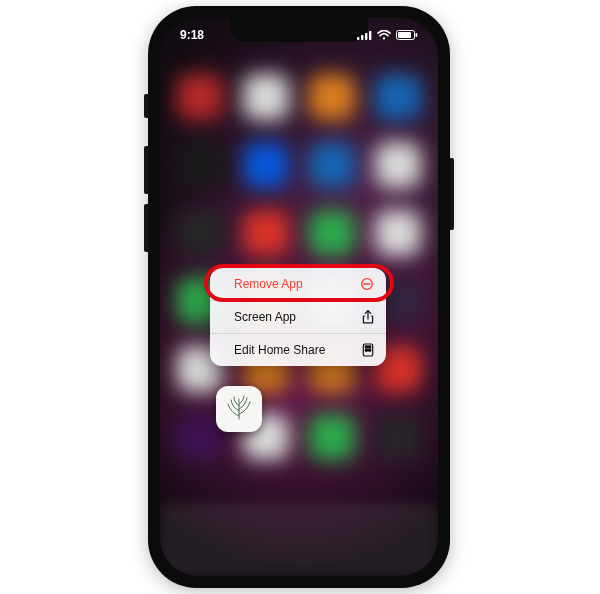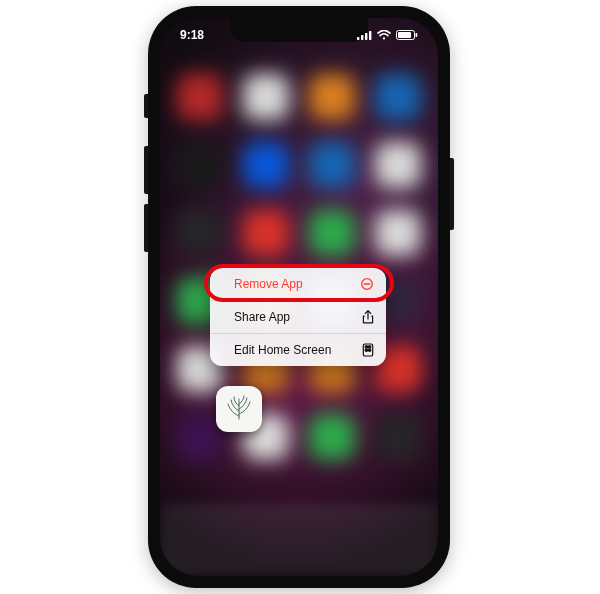--- a/index.html
+++ b/index.html
@@ -204,33 +204,33 @@
       <div class="menu-item destructive">
         <span>Remove App</span>
         <span class="remove-ic" aria-label="minus-circle-icon">
           <svg width="14" height="14" viewBox="0 0 14 14">
               <circle cx="7" cy="7" r="5.3" fill="none" stroke="#ff3b30" stroke-width="1.3"></circle>
               <line x1="4.2" y1="7" x2="9.8" y2="7" stroke="#ff3b30" stroke-width="1.3" stroke-linecap="round"></line>
             </svg>
         </span>
       </div>
       <div class="menu-item">
-        <span>Share App</span>
+        <span>Screen App</span>
         <span class="share-ic" aria-label="share-icon">
           <svg width="12" height="14" viewBox="0 0 12 14">
               <g fill="none" stroke="#111" stroke-width="1.2" stroke-linecap="round" stroke-linejoin="round">
                 <path d="M6 9V1"></path>
                 <path d="M3.2 3.4 6 .8l2.8 2.6"></path>
                 <path d="M2.2 6.2H1.4v6.6h9.2V6.2h-.8"></path>
               </g>
             </svg>
         </span>
       </div>
       <div class="menu-item">
-        <span>Edit Home Screen</span>
+        <span>Edit Home Share</span>
         <span class="edit-ic" aria-label="edit-home-icon">
           <svg width="12" height="14" viewBox="0 0 12 14">
               <g fill="none" stroke="#111" stroke-width="1.2">
                 <rect x="1.3" y="1" width="9.4" height="12" rx="1.6"></rect>
                 <rect x="3.3" y="2.8" width="2.2" height="2.2" rx="0.5" fill="#111"></rect>
                 <rect x="6.5" y="2.8" width="2.2" height="2.2" rx="0.5" fill="#111"></rect>
                 <rect x="3.3" y="6" width="2.2" height="2.2" rx="0.5" fill="#111"></rect>
                 <rect x="6.5" y="6" width="2.2" height="2.2" rx="0.5" fill="#111"></rect>
               </g>
             </svg>

